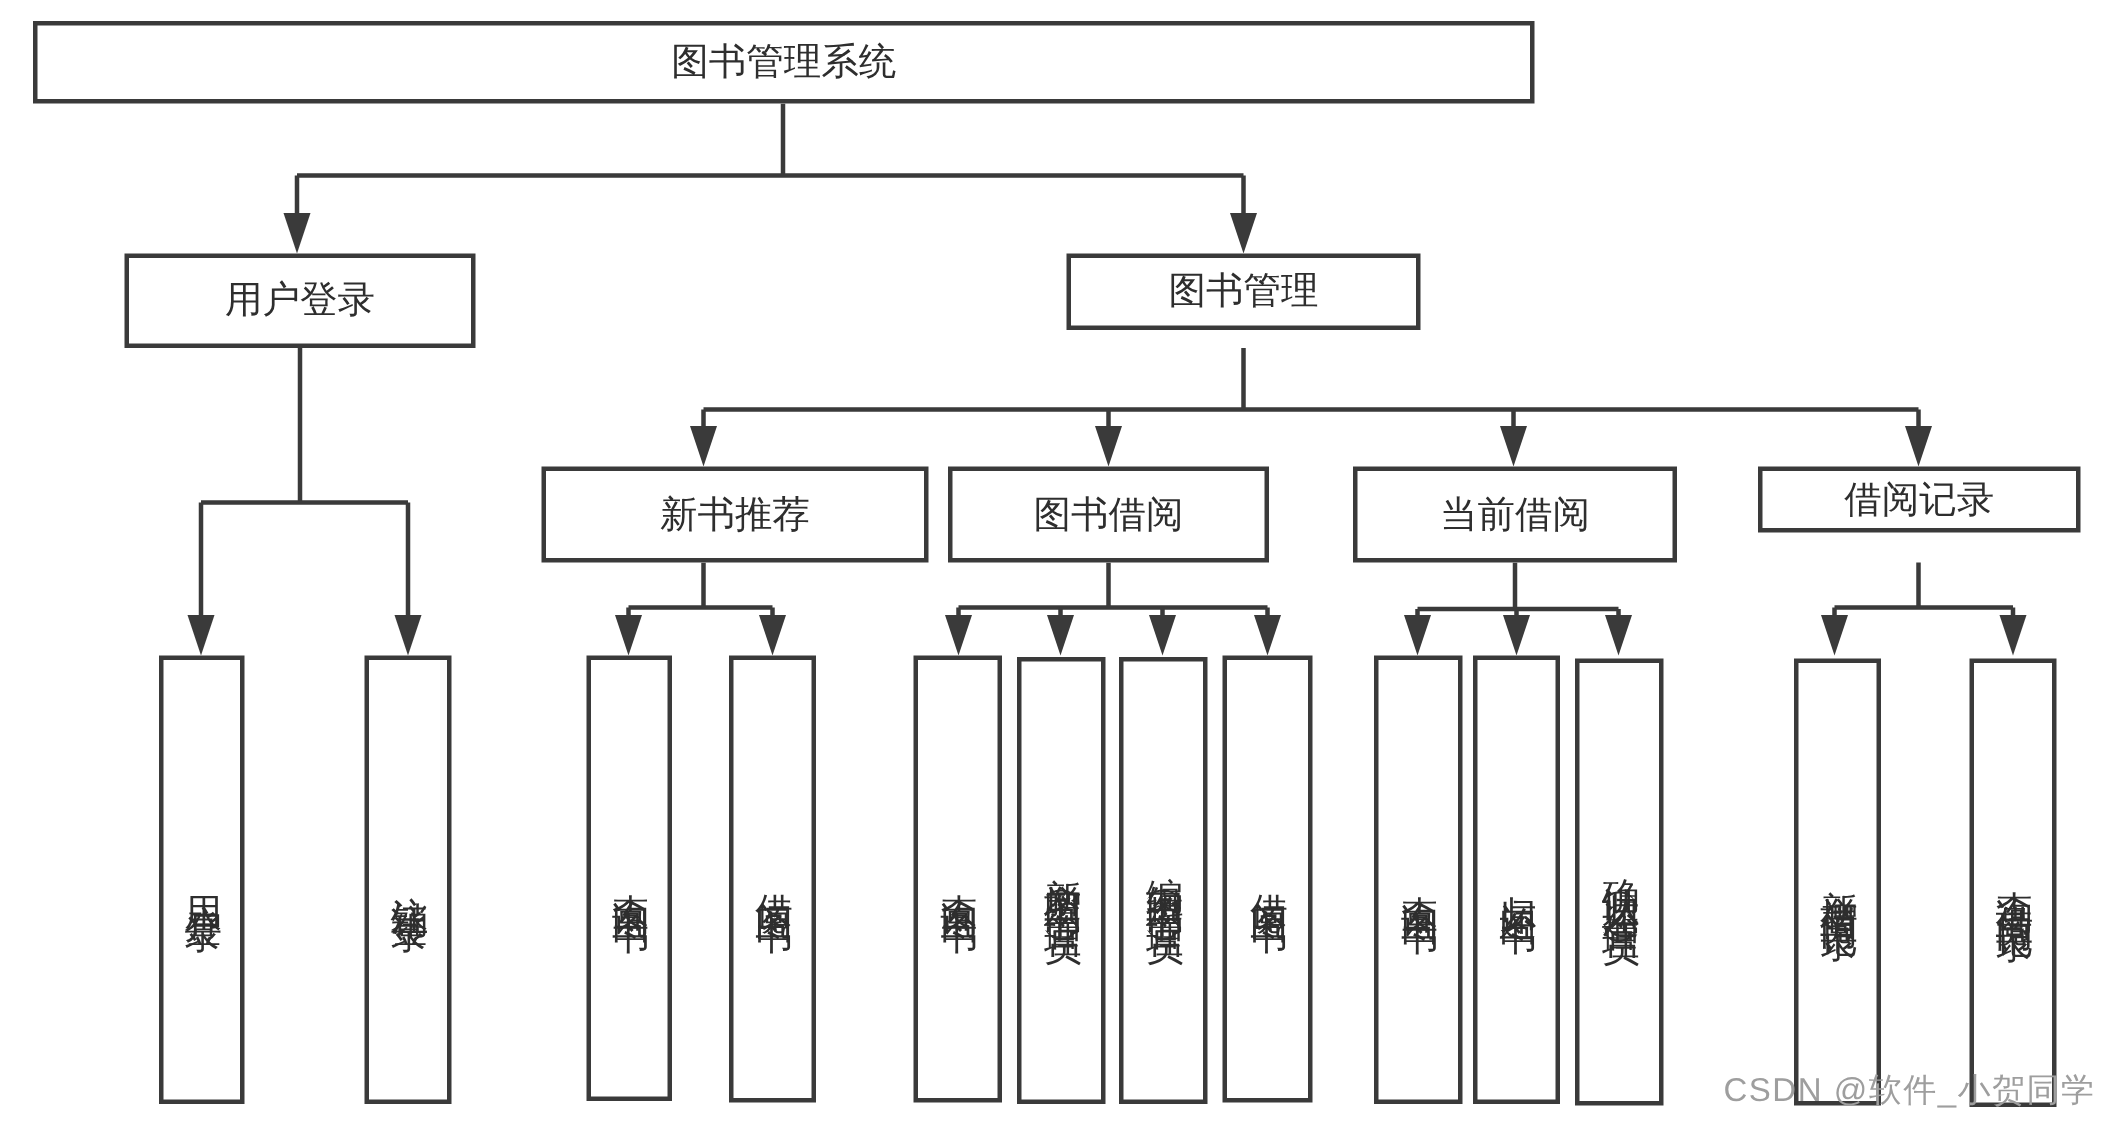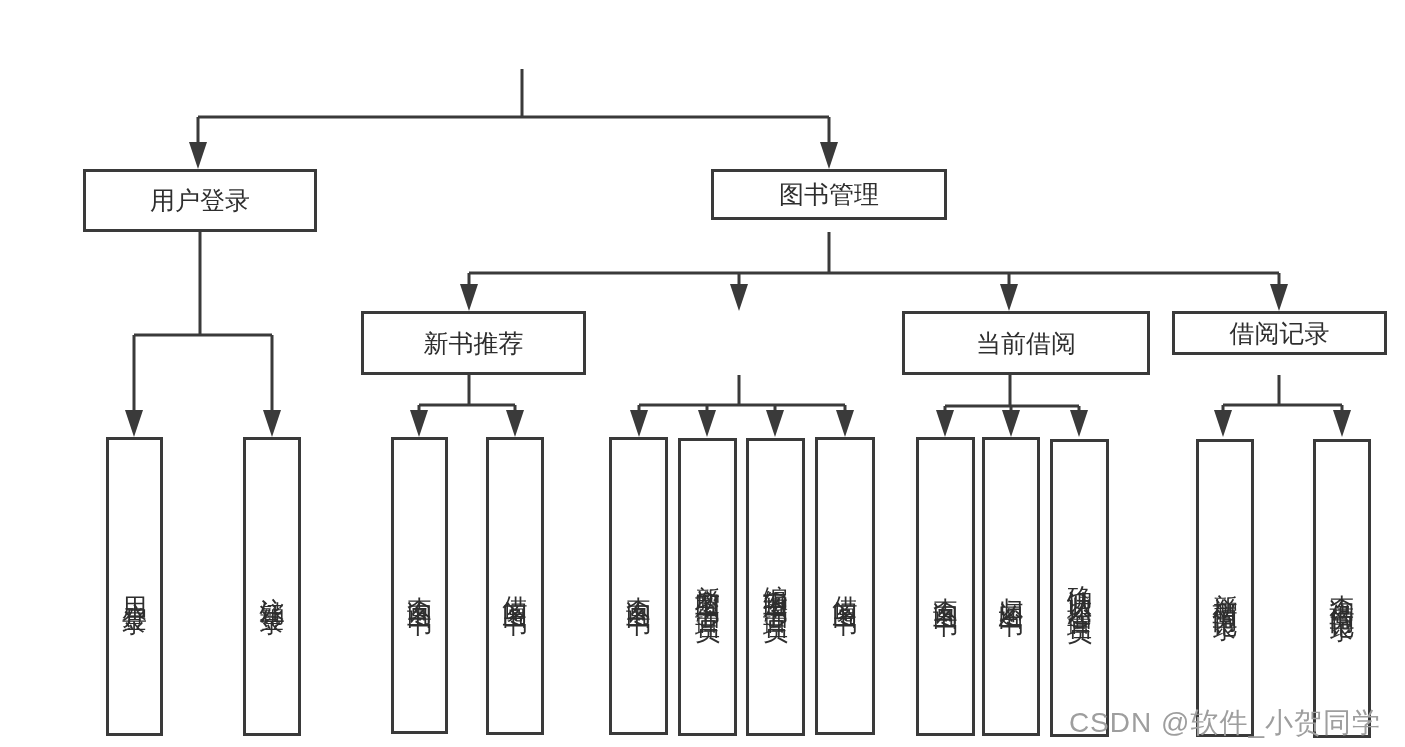--- a/index.html
+++ b/index.html
@@ -36,23 +36,23 @@
     text-align:center;
     white-space:nowrap;
   }
   .box.v span{
     writing-mode:vertical-rl;
     text-orientation:upright;
     letter-spacing:5px;
   }
   #watermark{
     position:absolute;
-    right:24px;
+    right:8px;
     bottom:5px;
-    font-size:28px;
+    font-size:22px;
     color:var(--watermark);
     letter-spacing:1px;
   }
 </style>
 </head>
 <body>
 
 <div id="canvas">
 
   <svg id="edges" width="1405" height="747" viewBox="0 0 1405 747">
@@ -87,32 +87,38 @@
       <polygon class="arrowhead" points="766,410 784,410 775,437"></polygon>
       <polygon class="arrowhead" points="836,410 854,410 845,437"></polygon>
       <polygon class="arrowhead" points="936,410 954,410 945,437"></polygon>
       <polygon class="arrowhead" points="1002,410 1020,410 1011,437"></polygon>
       <polygon class="arrowhead" points="1070,410 1088,410 1079,437"></polygon>
       <polygon class="arrowhead" points="1214,410 1232,410 1223,437"></polygon>
       <polygon class="arrowhead" points="1333,410 1351,410 1342,437"></polygon>
     </g>
   </svg>
 
+  <div class="box h" style="left:22px;top:14px;width:1001px;height:55px">
+    <span>图书管理系统</span>
+  </div>
 
   <div class="box h" style="left:83px;top:169px;width:234px;height:63px">
     <span>用户登录</span>
   </div>
   <div class="box h" style="left:711px;top:169px;width:236px;height:51px">
     <span>图书管理</span>
   </div>
 
-  <div class="box h" style="left:361px;top:311px;width:225px;height:64px">
+  <div class="box h" style="left:361px;top:311px;width:258px;height:64px">
     <span>新书推荐</span>
   </div>
-  <div class="box h" style="left:902px;top:311px;width:248px;height:64px">
+  <div class="box h" style="left:632px;top:311px;width:214px;height:64px">
+    <span>图书借阅</span>
+  </div>
+  <div class="box h" style="left:902px;top:311px;width:216px;height:64px">
     <span>当前借阅</span>
   </div>
   <div class="box h" style="left:1172px;top:311px;width:215px;height:44px">
     <span>借阅记录</span>
   </div>
 
   <div class="box v" style="left:106px;top:437px;width:57px;height:299px">
     <span>用户登录</span>
   </div>
   <div class="box v" style="left:243px;top:437px;width:58px;height:299px">

